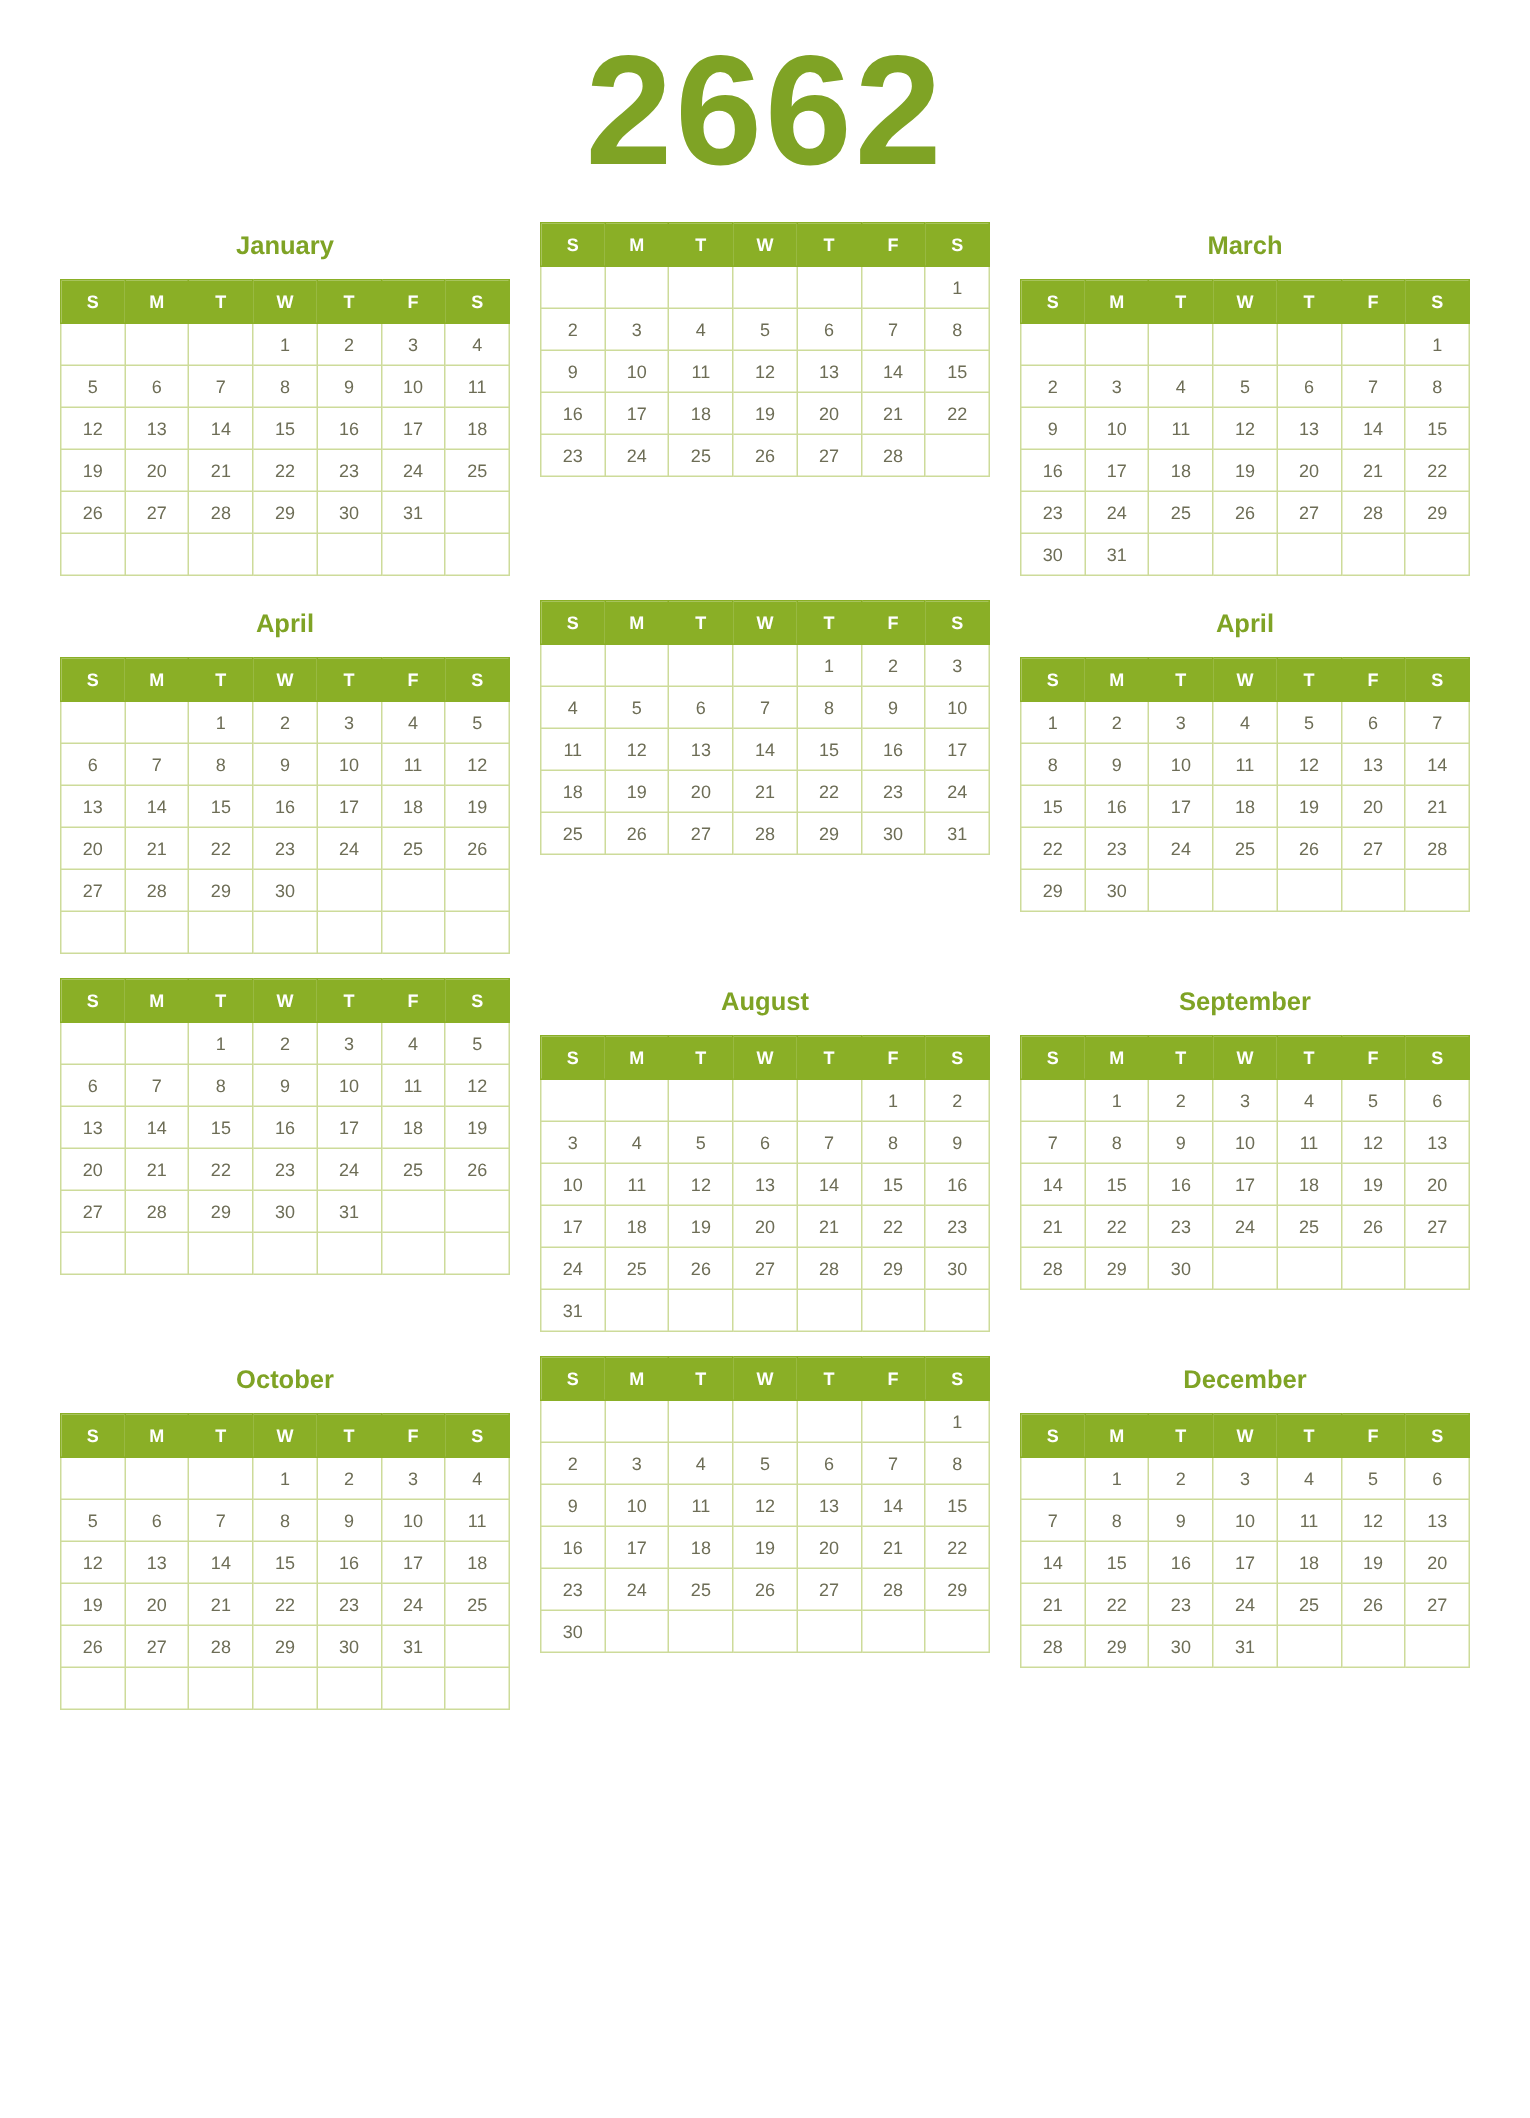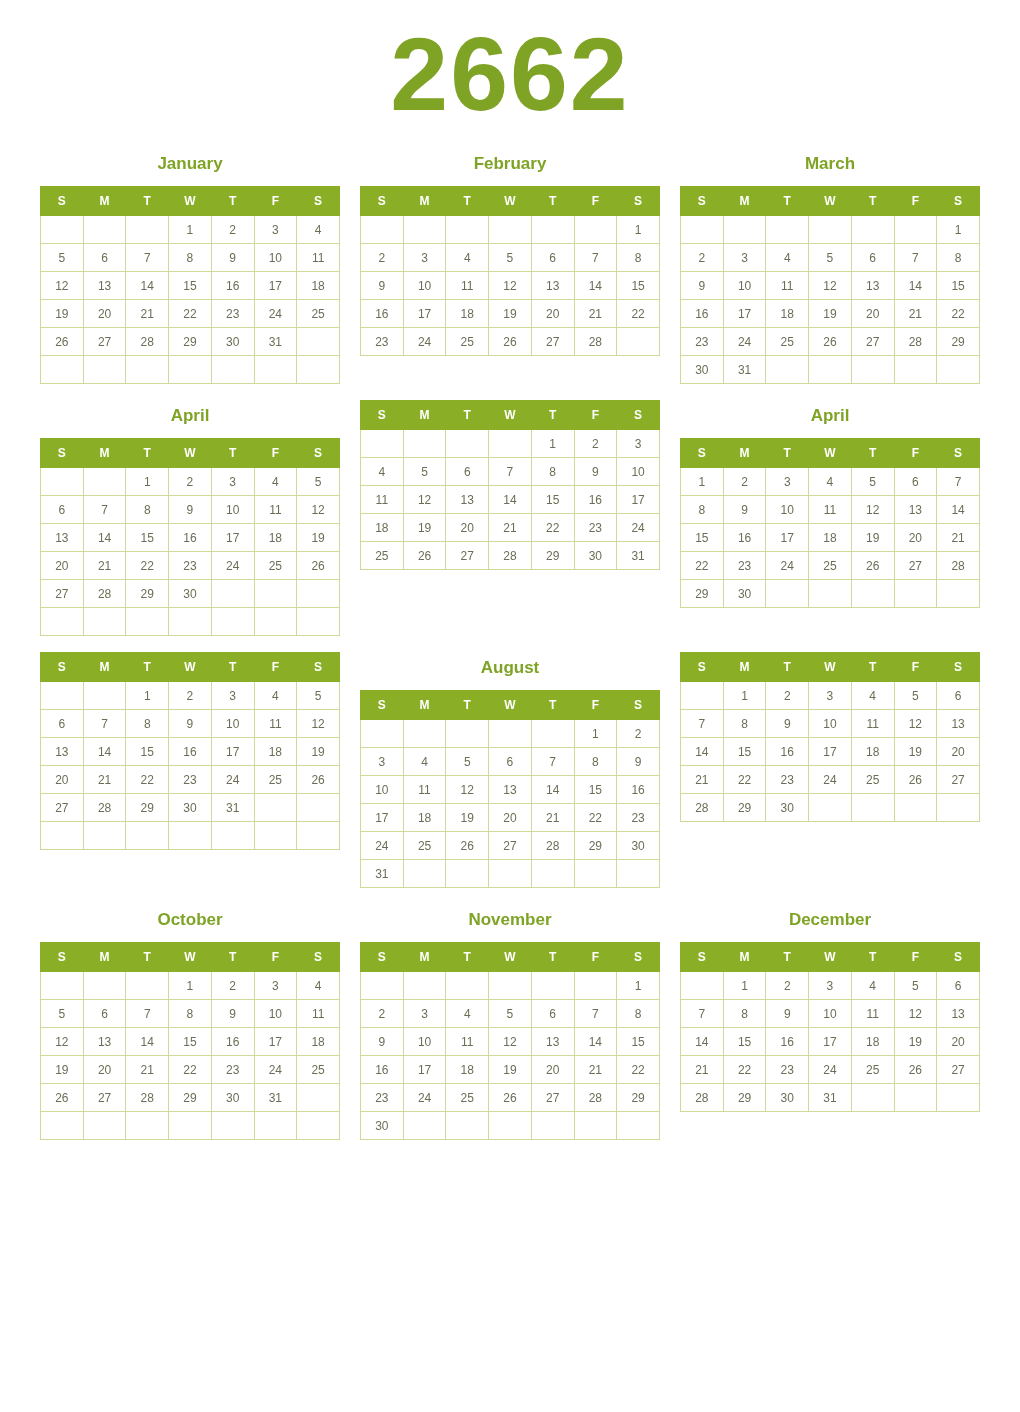--- a/index.html
+++ b/index.html
@@ -151,21 +151,20 @@
               <td class="empty"></td>
               <td class="empty"></td>
               <td class="empty"></td>
               <td class="empty"></td>
               <td class="empty"></td>
             </tr>
           </tbody>
         </table>
       </div>
       <div class="month">
-        <div class="month-name">February</div>
         <table class="cal">
           <thead>
             <tr>
               <th>S</th>
               <th>M</th>
               <th>T</th>
               <th>W</th>
               <th>T</th>
               <th>F</th>
               <th>S</th>
@@ -626,20 +625,21 @@
               <td class="empty"></td>
               <td class="empty"></td>
               <td class="empty"></td>
               <td class="empty"></td>
               <td class="empty"></td>
             </tr>
           </tbody>
         </table>
       </div>
       <div class="month">
+        <div class="month-name">September</div>
         <table class="cal">
           <thead>
             <tr>
               <th>S</th>
               <th>M</th>
               <th>T</th>
               <th>W</th>
               <th>T</th>
               <th>F</th>
               <th>S</th>
@@ -760,21 +760,20 @@
               <td class="empty"></td>
               <td class="empty"></td>
               <td class="empty"></td>
               <td class="empty"></td>
               <td class="empty"></td>
             </tr>
           </tbody>
         </table>
       </div>
       <div class="month">
-        <div class="month-name">November</div>
         <table class="cal">
           <thead>
             <tr>
               <th>S</th>
               <th>M</th>
               <th>T</th>
               <th>W</th>
               <th>T</th>
               <th>F</th>
               <th>S</th>

